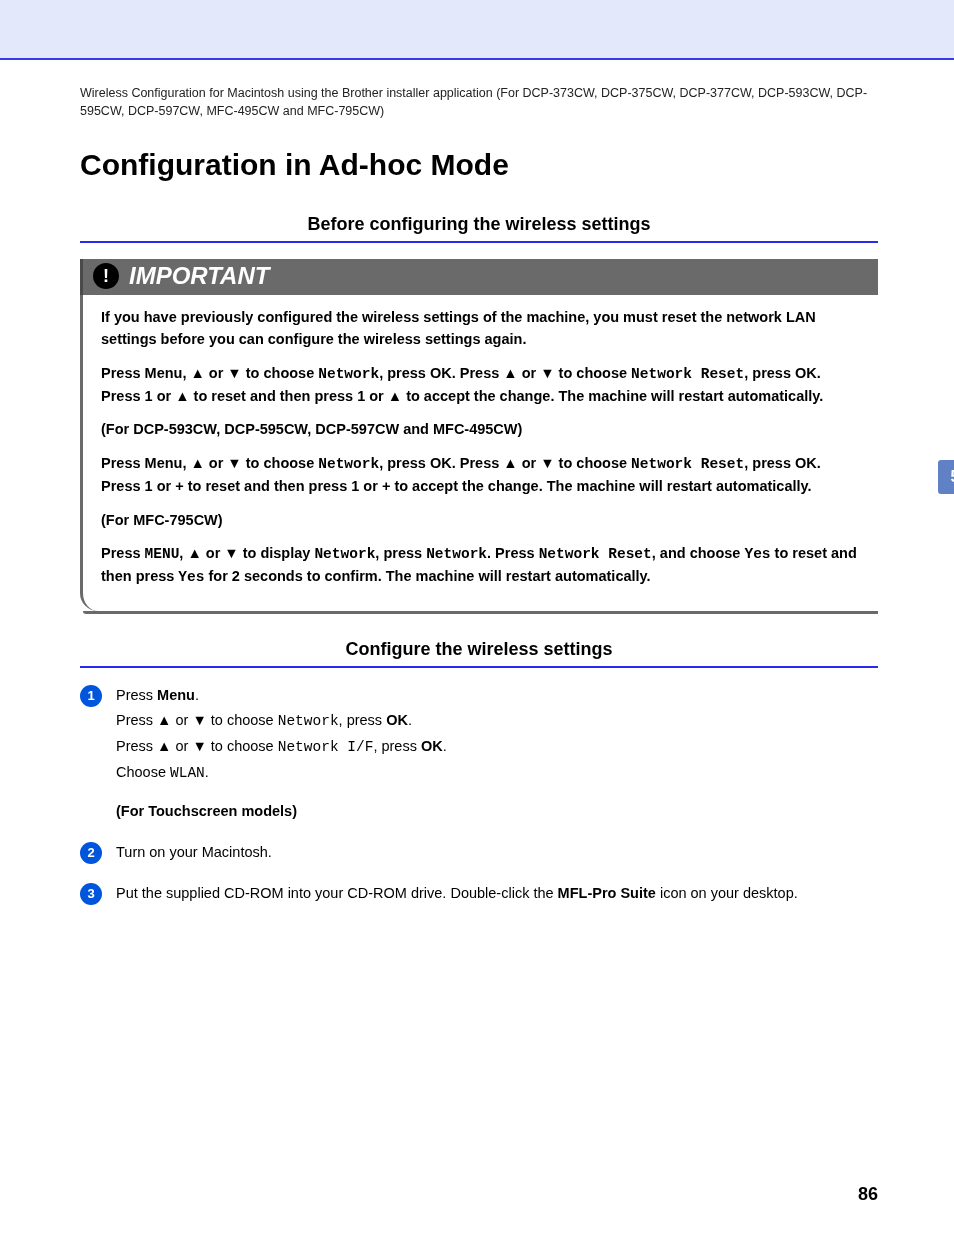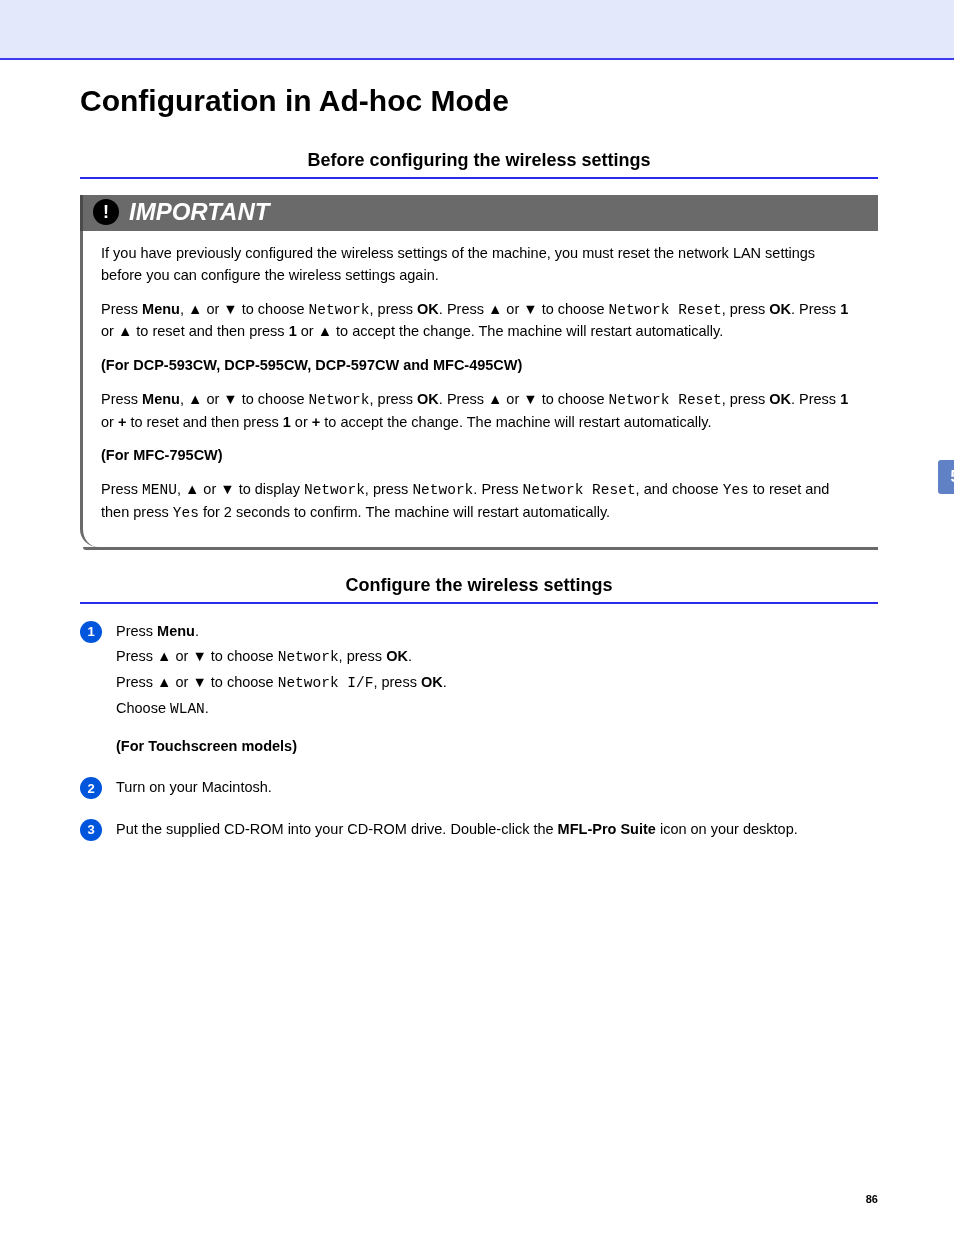--- a/index.html
+++ b/index.html
@@ -9,37 +9,38 @@
   .running-header { font-size: 12.5px; color: #222; line-height: 1.45; margin-bottom: 28px; }
   h1 { font-size: 30px; font-weight: 700; margin-bottom: 32px; }
   h2.subsection { font-size: 18px; font-weight: 700; margin-bottom: 6px; text-align: center; }
   .blue-rule { height: 2px; background: #2a2aee; margin-bottom: 16px; }
   .side-tab { position: absolute; right: -18px; top: 400px; width: 34px; height: 34px; background: #6181c7; color: #fff; font-weight: 700; font-size: 16px; display: flex; align-items: center; justify-content: center; border-radius: 3px; }
   .important-box { margin-bottom: 28px; }
   .important-bar { background: #6a6a6a; color: #fff; font-size: 24px; font-weight: 700; font-style: italic; padding: 3px 10px 5px 10px; display: flex; align-items: center; gap: 10px; border-left: 3px solid #4a4a4a; }
   .important-bar .icon-wrap { width: 26px; height: 26px; background: #000; border-radius: 50%; display: inline-flex; align-items: center; justify-content: center; font-style: normal; font-size: 18px; font-weight: 700; }
   .important-body { padding: 12px 18px 22px 18px; background: #fff; border-left: 3px solid #6a6a6a; border-bottom-left-radius: 18px; position: relative; }
   .important-body::after { content:""; position:absolute; left:0; right:0; bottom:-3px; height:3px; background:#6a6a6a; border-bottom-left-radius:18px; }
-  .important-body p { font-size: 14.5px; line-height: 1.5; margin-bottom: 12px; }
+  .important-body p { font-size: 14.5px; line-height: 1.5; margin-bottom: 12px; font-weight: bold; }
   .important-body p:last-child { margin-bottom: 0; }
   .mono { font-family: "Courier New", monospace; }
   .steps { margin-top: 6px; }
   .step { display: flex; gap: 14px; margin-bottom: 16px; }
   .step .num { min-width: 22px; height: 22px; border-radius: 50%; background: #0055dd; color: #fff; font-size: 13px; font-weight: 700; display: flex; align-items: center; justify-content: center; margin-top: 1px; }
   .step .body { font-size: 14.5px; line-height: 1.6; }
   .step .body p { margin-bottom: 2px; }
   .step .body .sub { margin-top: 14px; }
-  .footer-area { position: absolute; bottom: 30px; right: 76px; font-size: 11px; font-weight: 700; }
+  .footer-area { position: absolute; bottom: 30px; right: 76px; font-size: 18px; font-weight: 700; }
 </style>
 </head>
 <body>
 
 <div class="top-band"></div>
 
 <div class="page">
+  <div class="running-header">Wireless Configuration for Macintosh using the Brother installer application (For DCP-373CW, DCP-375CW, DCP-377CW, DCP-593CW, DCP-595CW, DCP-597CW, MFC-495CW and MFC-795CW)</div>
 
   <h1>Configuration in Ad-hoc Mode</h1>
 
   <h2 class="subsection">Before configuring the wireless settings</h2>
   <div class="blue-rule"></div>
 
   <div class="side-tab">5</div>
 
   <div class="important-box">
     <div class="important-bar">

